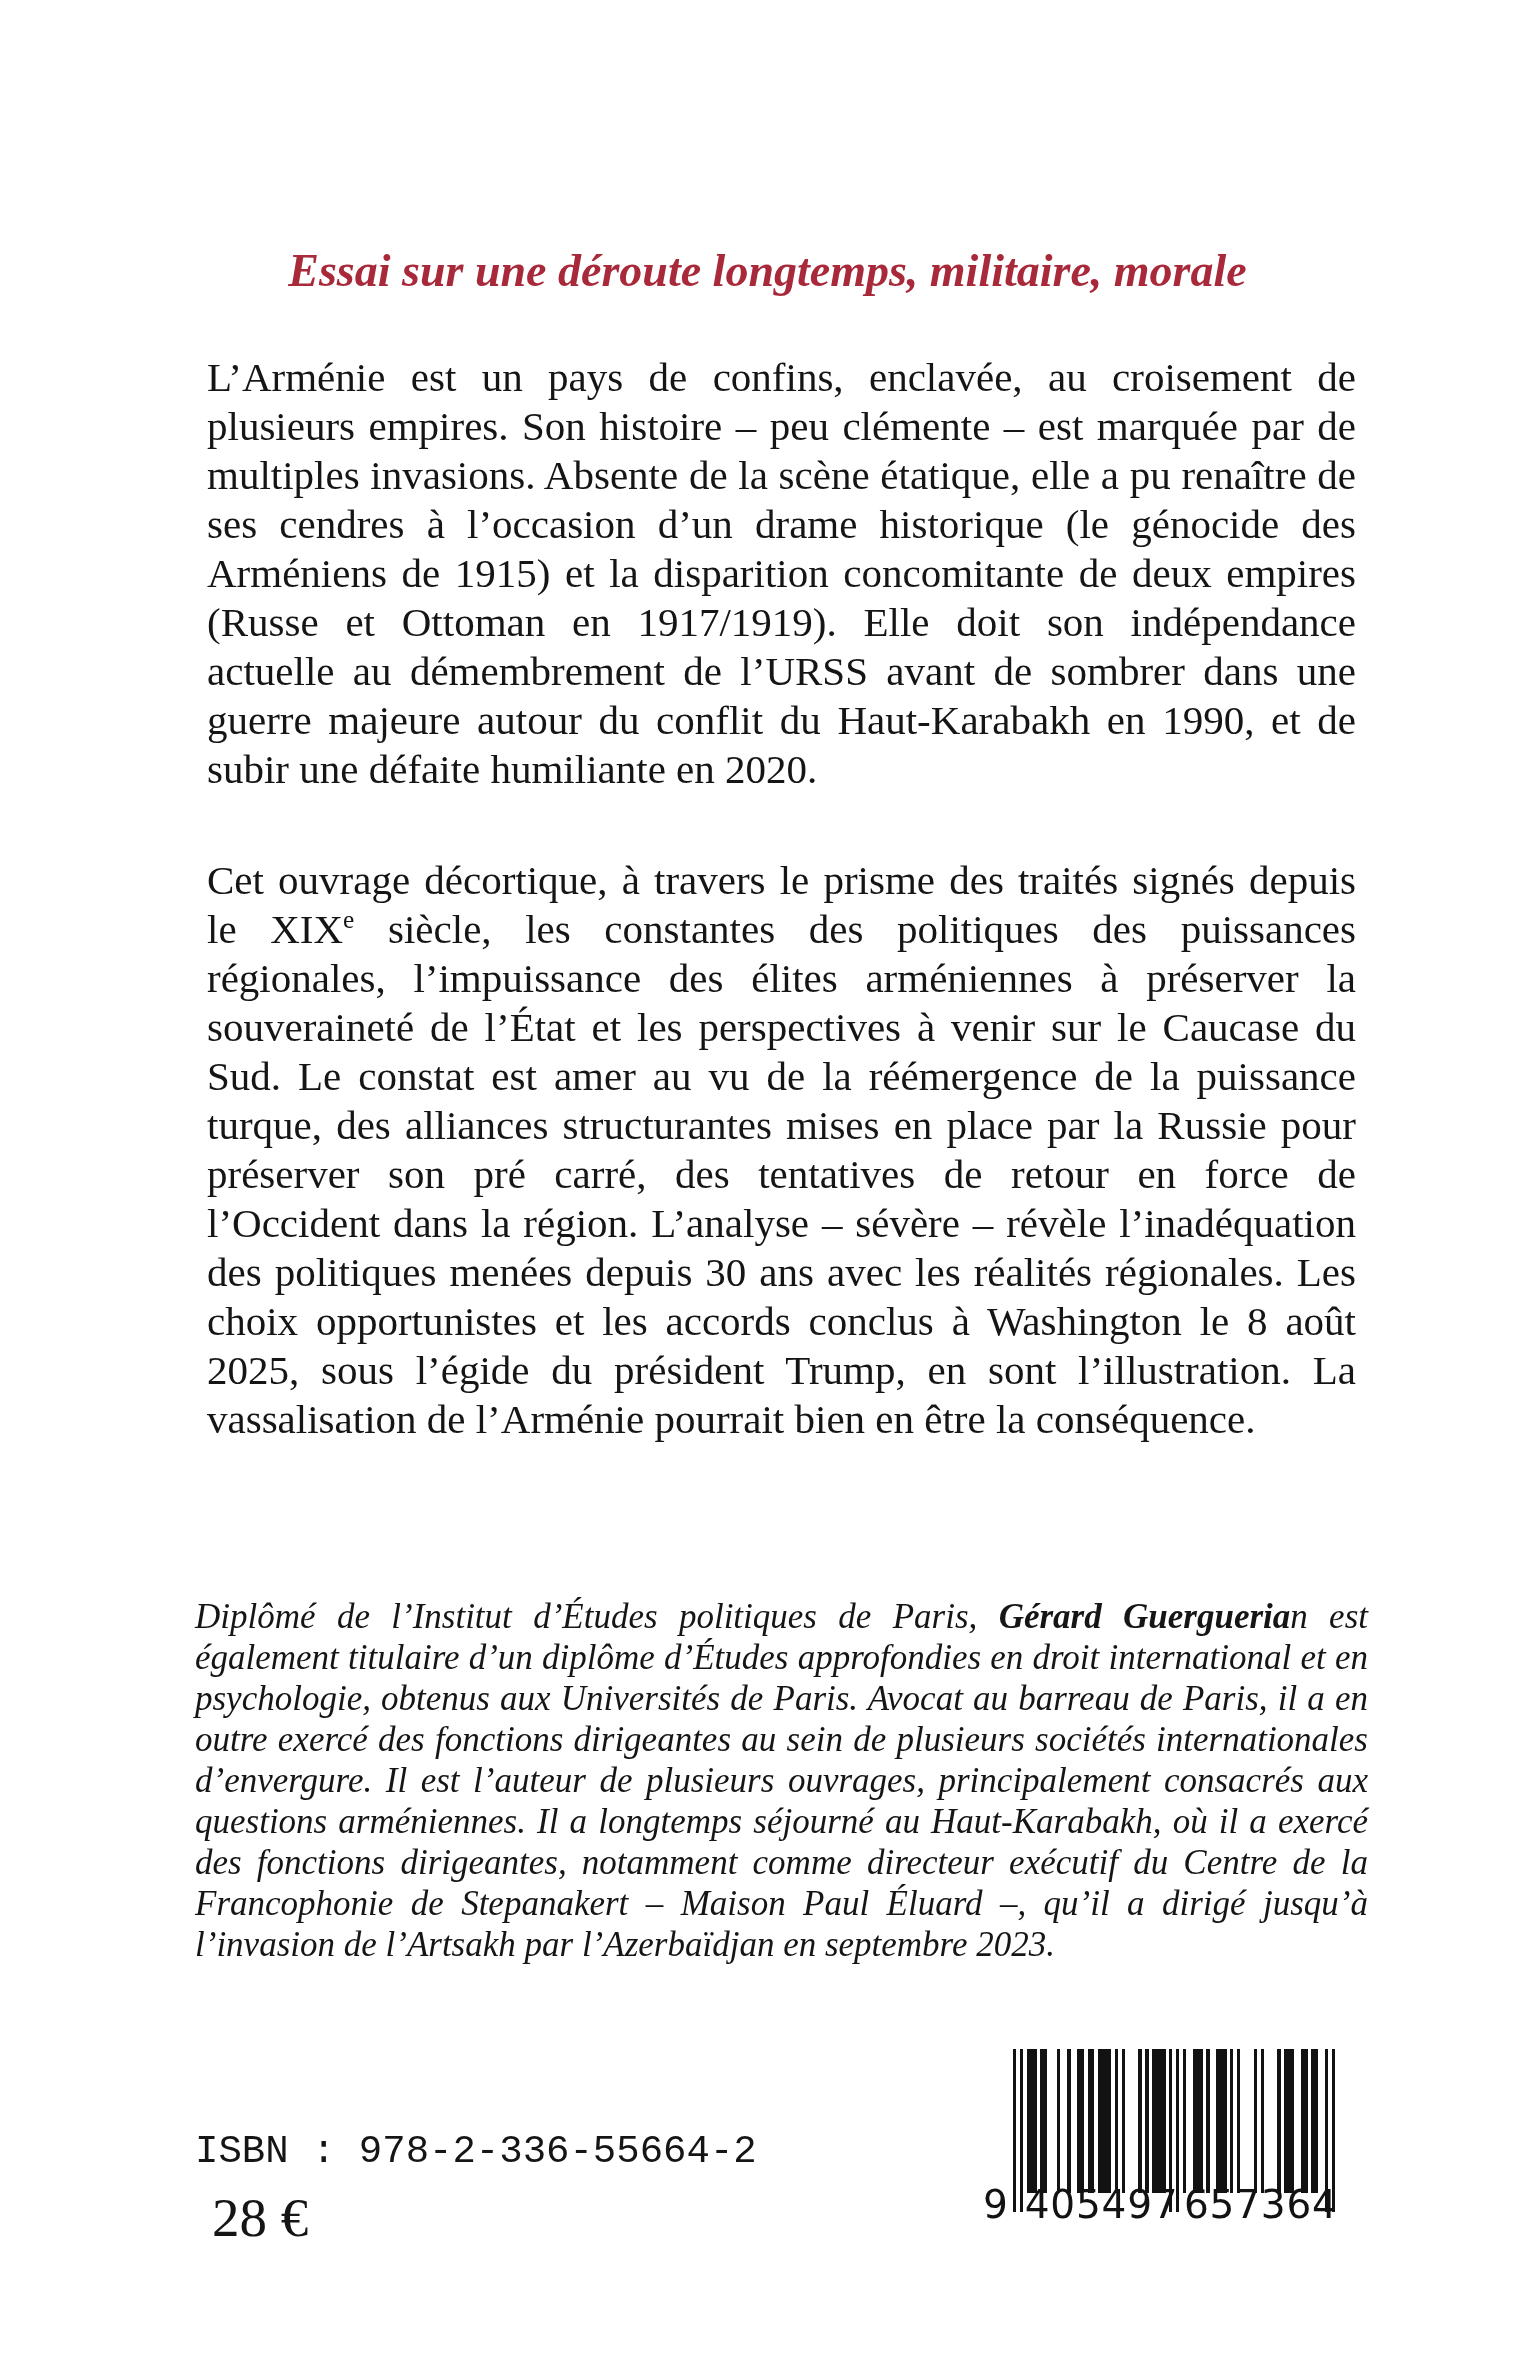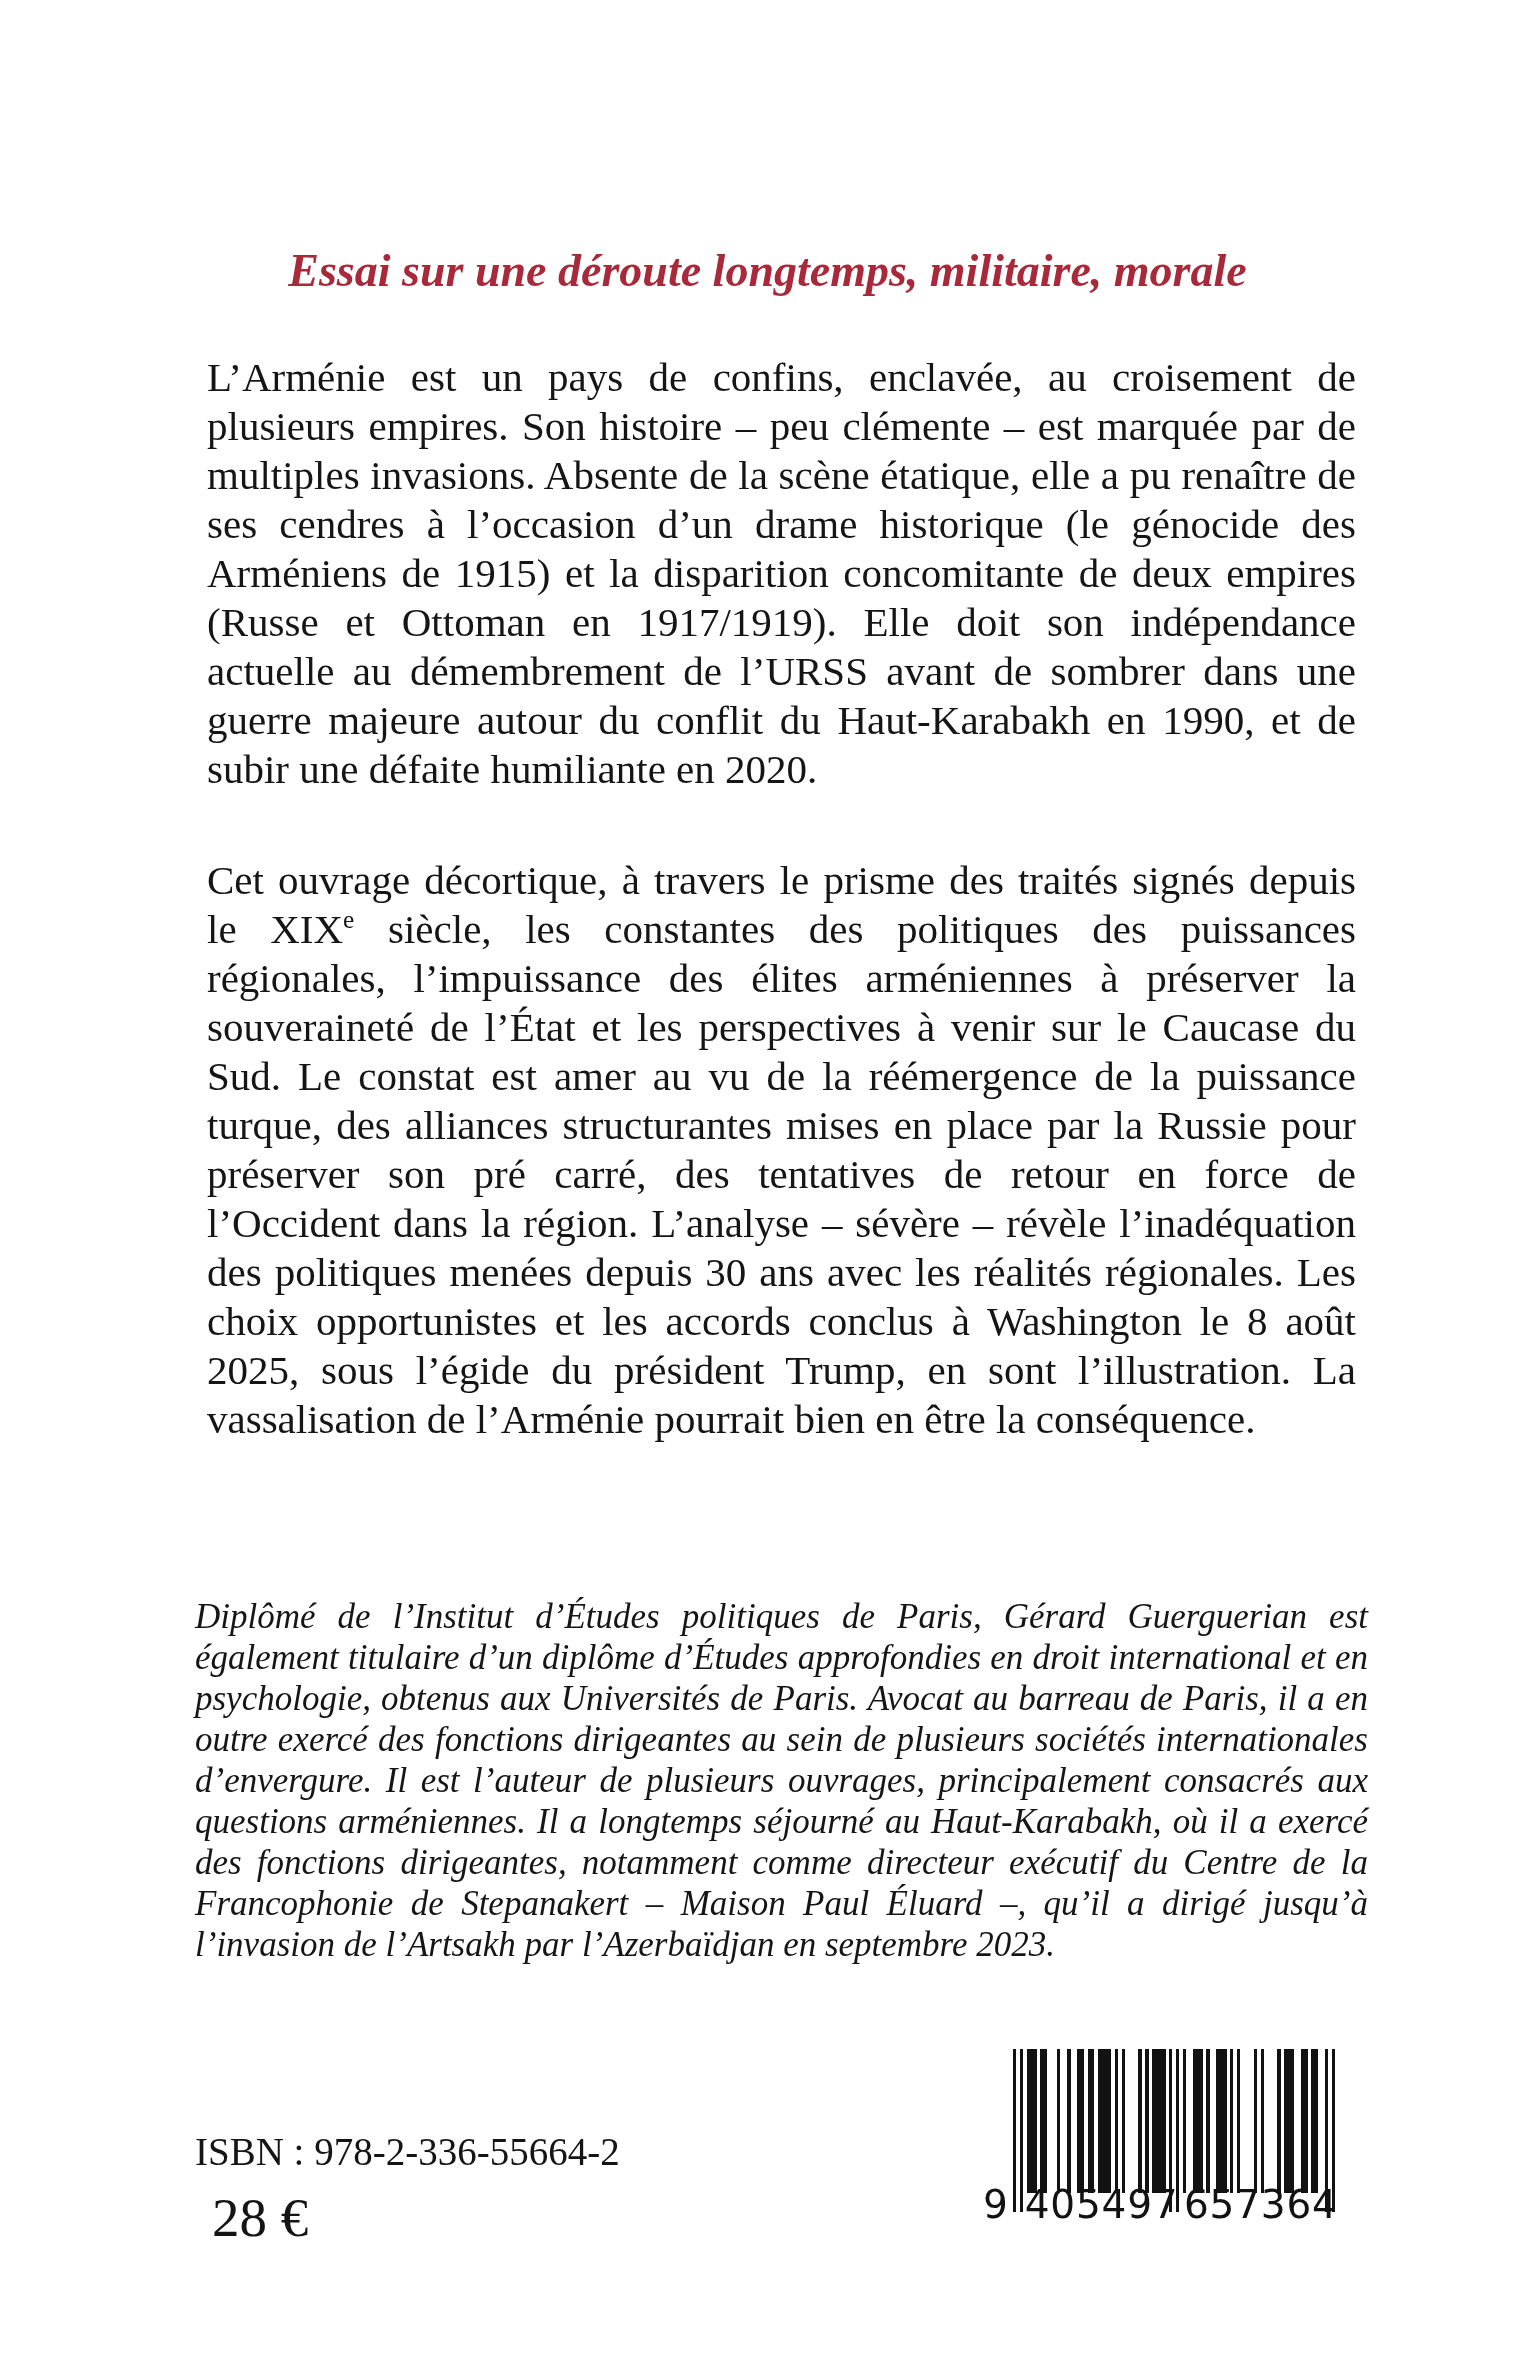--- a/index.html
+++ b/index.html
@@ -44,25 +44,25 @@
     line-height:0;
   }
 
   .bio{
     position:absolute;left:195px;top:1596px;width:1173px;
     font-size:35px;line-height:41px;
     font-style:italic;
     text-align:justify;
     margin:0;
   }
-  .bio .author-name{font-weight:normal;}
+  .bio .author-name{font-weight:bold;}
 
   .isbn{
     position:absolute;left:195px;top:2131px;
-    font-size:39px;line-height:1.1;
+    font-size:39px;line-height:1.1;font-family:Liberation Mono, monospace;
   }
   .price{
     position:absolute;left:212px;top:2188px;
     font-size:55px;line-height:1.1;
   }
 
   .barcode{
     position:absolute;left:1013px;top:2049px;width:319px;height:180px;
   }
   .barcode-bars{

